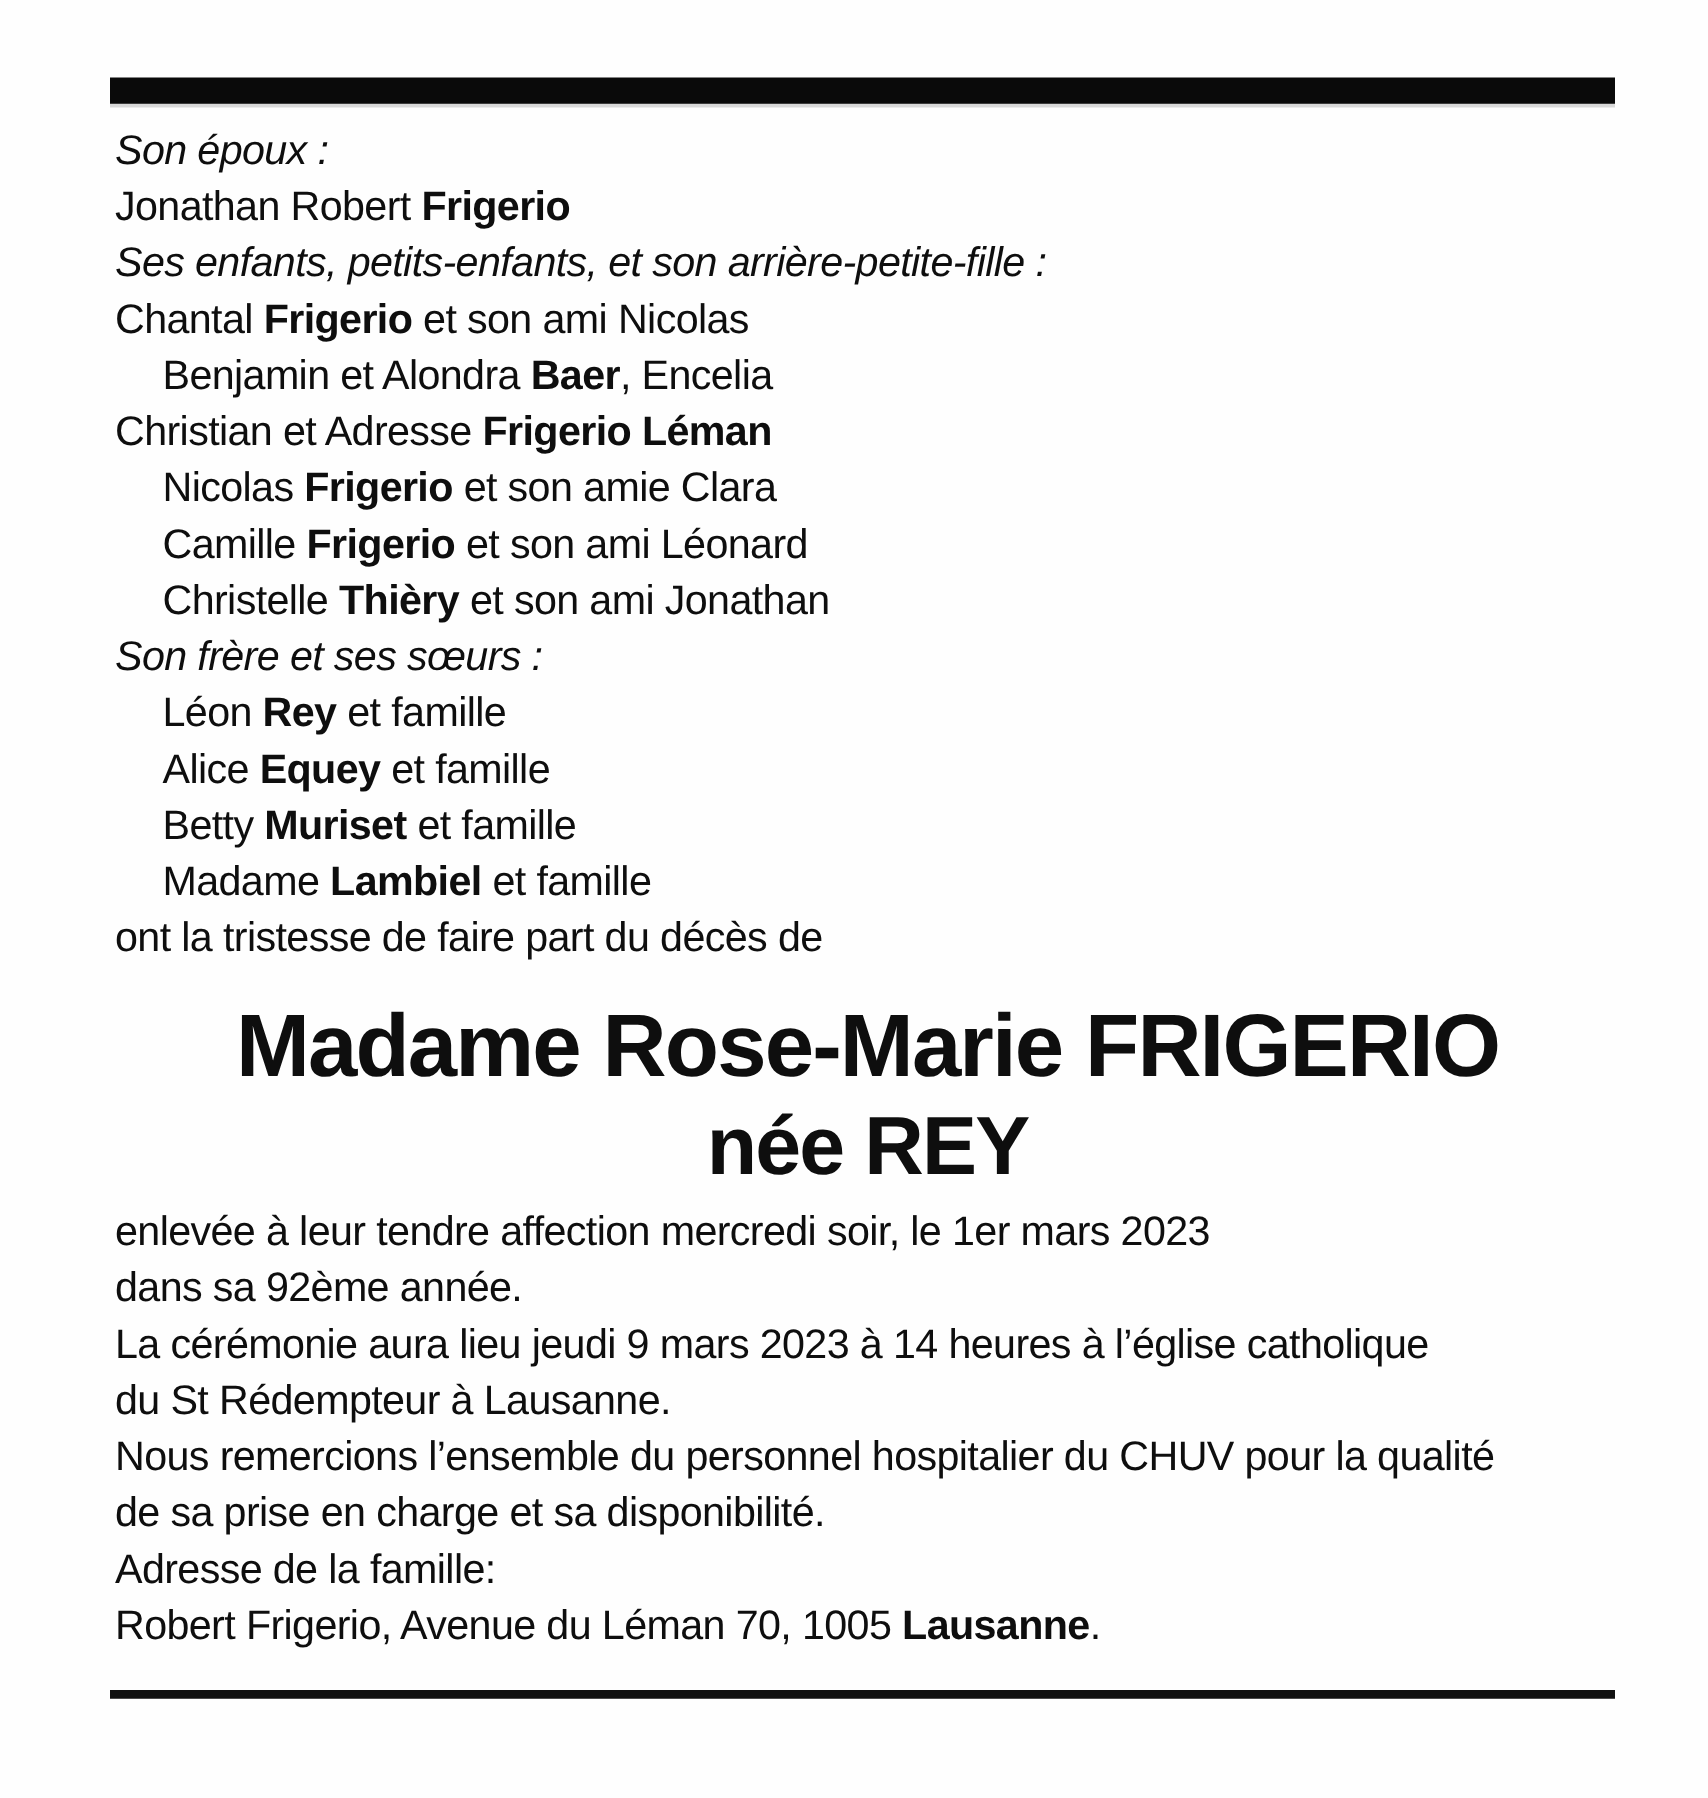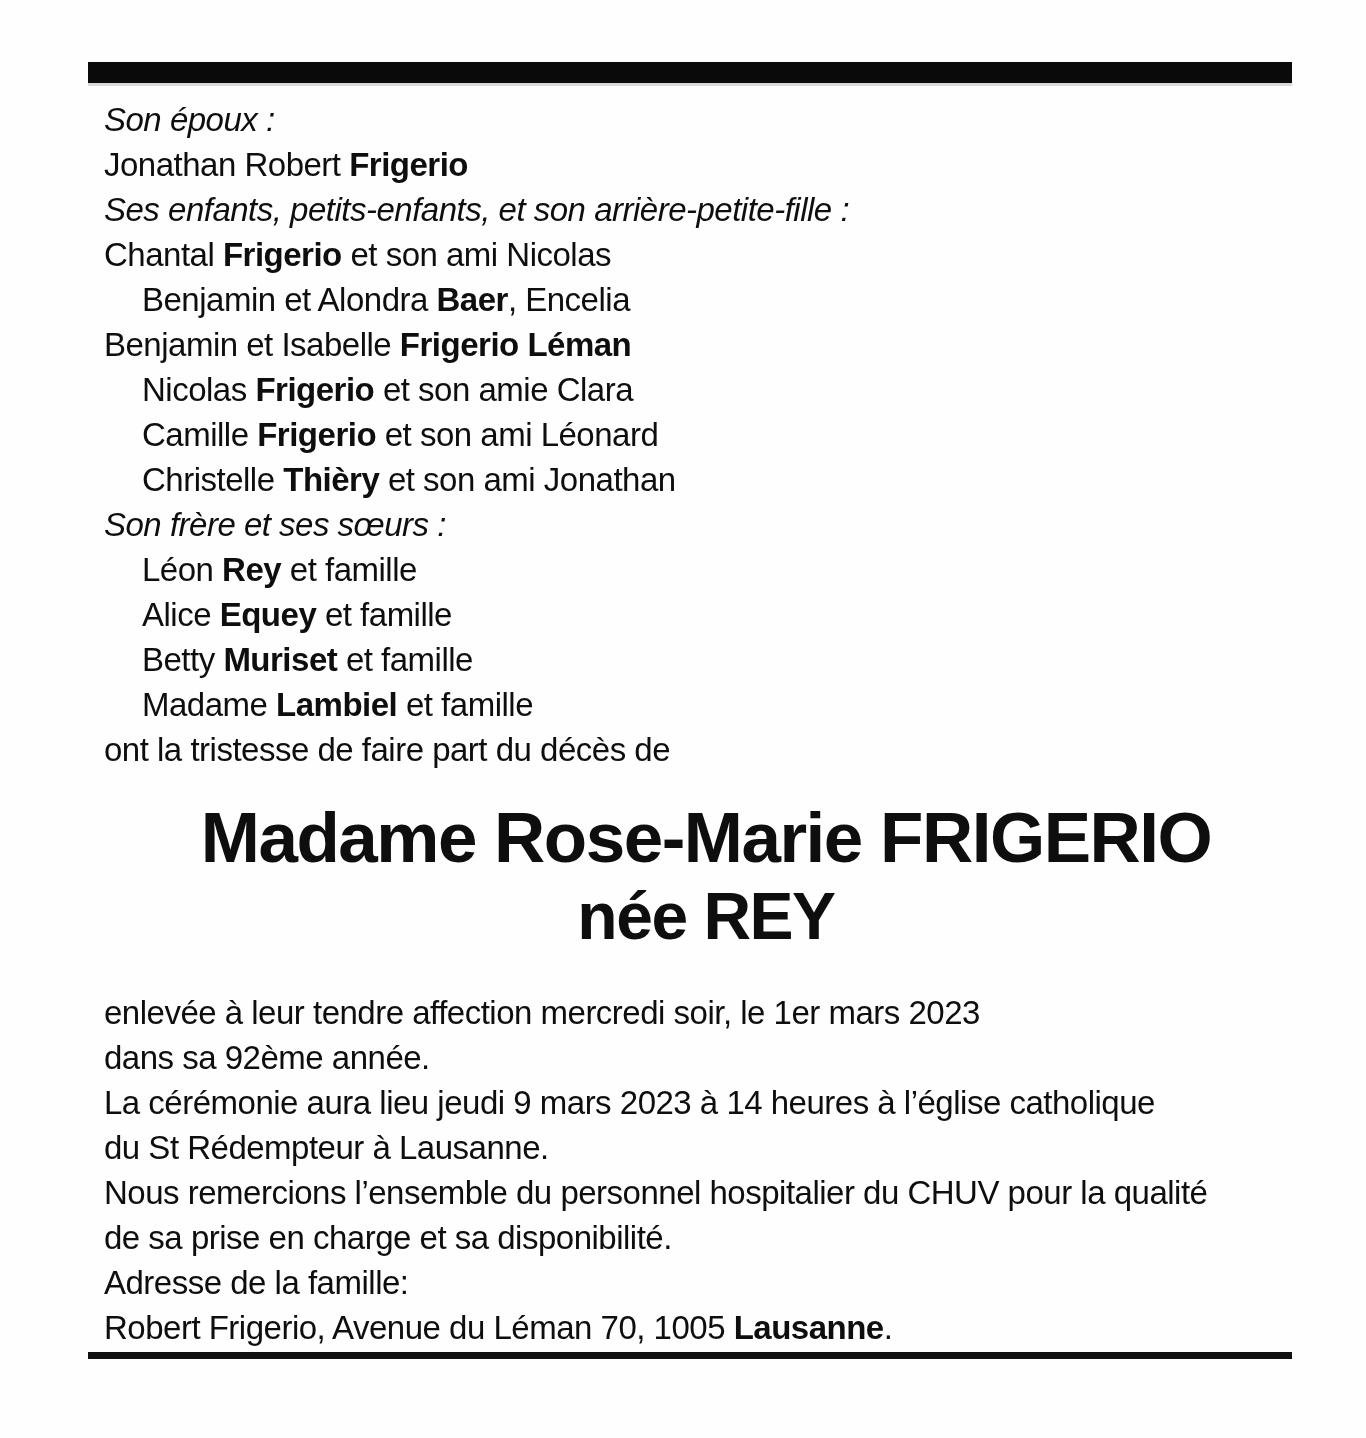--- a/index.html
+++ b/index.html
@@ -32,21 +32,21 @@
   .rule-bottom {
     position: absolute;
     left: 88px;
     top: 1352px;
     width: 1204px;
     height: 7px;
     background: #111111;
   }
   .content {
     position: absolute;
-    left: 104px;
+    left: 92px;
     top: 97px;
     width: 1204px;
   }
   .line {
     font-size: 33px;
     line-height: 45px;
     letter-spacing: -0.5px;
     white-space: nowrap;
     font-weight: 400;
   }
@@ -57,21 +57,21 @@
   .line.indent {
     padding-left: 38px;
   }
   .line .bold {
     font-weight: 700;
     margin-top: 48px;
   }
   .headline {
     text-align: center;
     margin-top: 26px;
-    margin-bottom: 36px;
+    margin-bottom: 8px;
   }
   .headline .name {
     font-size: 71px;
     line-height: 80px;
     font-weight: 700;
     letter-spacing: -1.5px;
     white-space: nowrap;
   }
   .headline .maiden {
     font-size: 66px;
@@ -88,21 +88,21 @@
 <div class="notice">
   <div class="rule-top"></div>
 
   <div class="content">
     <div>
         <div class="line label"><span>Son époux :</span></div>
         <div class="line"><span>Jonathan Robert </span><span class="bold">Frigerio</span></div>
         <div class="line label"><span>Ses enfants, petits-enfants, et son arrière-petite-fille :</span></div>
         <div class="line"><span>Chantal </span><span class="bold">Frigerio</span><span> et son ami Nicolas</span></div>
         <div class="line indent"><span>Benjamin et Alondra </span><span class="bold">Baer</span><span>, Encelia</span></div>
-        <div class="line"><span>Benjamin et Isabelle </span><span class="bold">Frigerio Léman</span></div>
+        <div class="line"><span>Christian et Adresse </span><span class="bold">Frigerio Léman</span></div>
         <div class="line indent"><span>Nicolas </span><span class="bold">Frigerio</span><span> et son amie Clara</span></div>
         <div class="line indent"><span>Camille </span><span class="bold">Frigerio</span><span> et son ami Léonard</span></div>
         <div class="line indent"><span>Christelle </span><span class="bold">Thièry</span><span> et son ami Jonathan</span></div>
         <div class="line label"><span>Son frère et ses sœurs :</span></div>
         <div class="line indent"><span>Léon </span><span class="bold">Rey</span><span> et famille</span></div>
         <div class="line indent"><span>Alice </span><span class="bold">Equey</span><span> et famille</span></div>
         <div class="line indent"><span>Betty </span><span class="bold">Muriset</span><span> et famille</span></div>
         <div class="line indent"><span>Madame </span><span class="bold">Lambiel</span><span> et famille</span></div>
         <div class="line"><span>ont la tristesse de faire part du décès de</span></div>
       </div>

